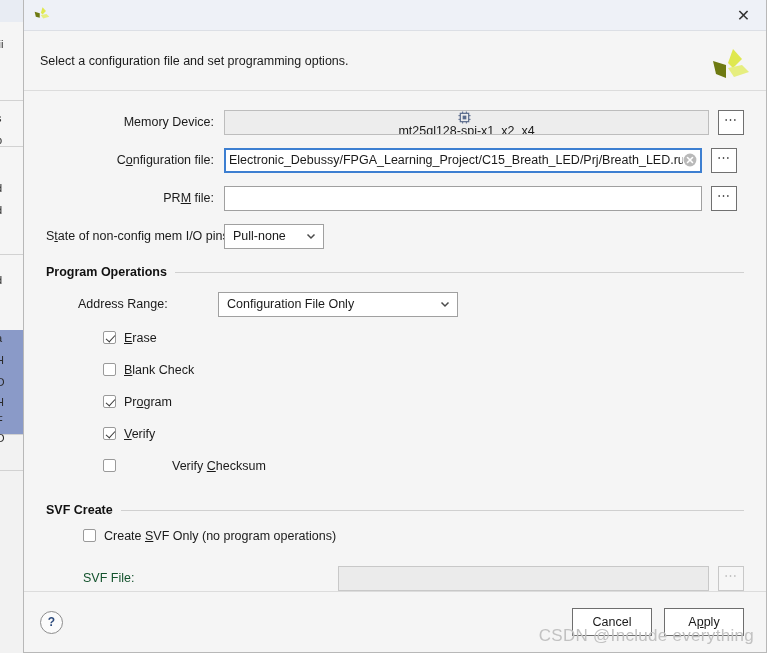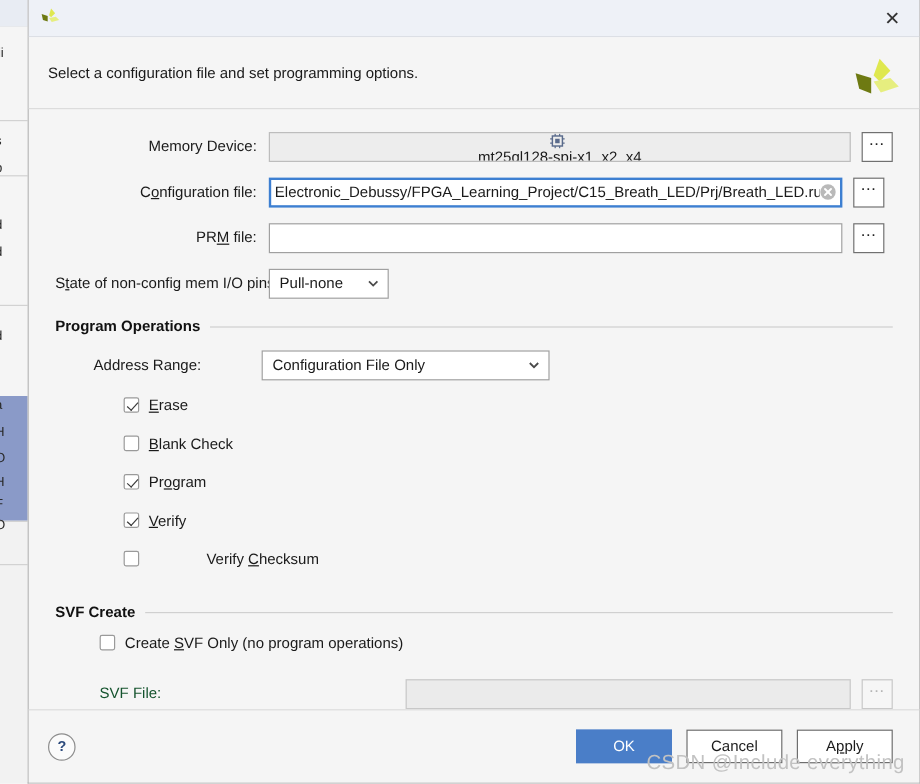--- a/index.html
+++ b/index.html
@@ -514,21 +514,20 @@
         </div>
 
       </div>
     </div>
 
   </div>
 
   <div id="footer">
     <div id="help-btn">?</div>
     <div id="footer-actions">
-      <div class="dlg-btn primary">OK</div>
       <div class="dlg-btn">Cancel</div>
       <div class="dlg-btn">
           <span>A</span>
           <span class="ak">p</span>
           <span>ply</span>
         </div>
     </div>
     <div id="watermark">CSDN @Include everything</div>
   </div>
 

